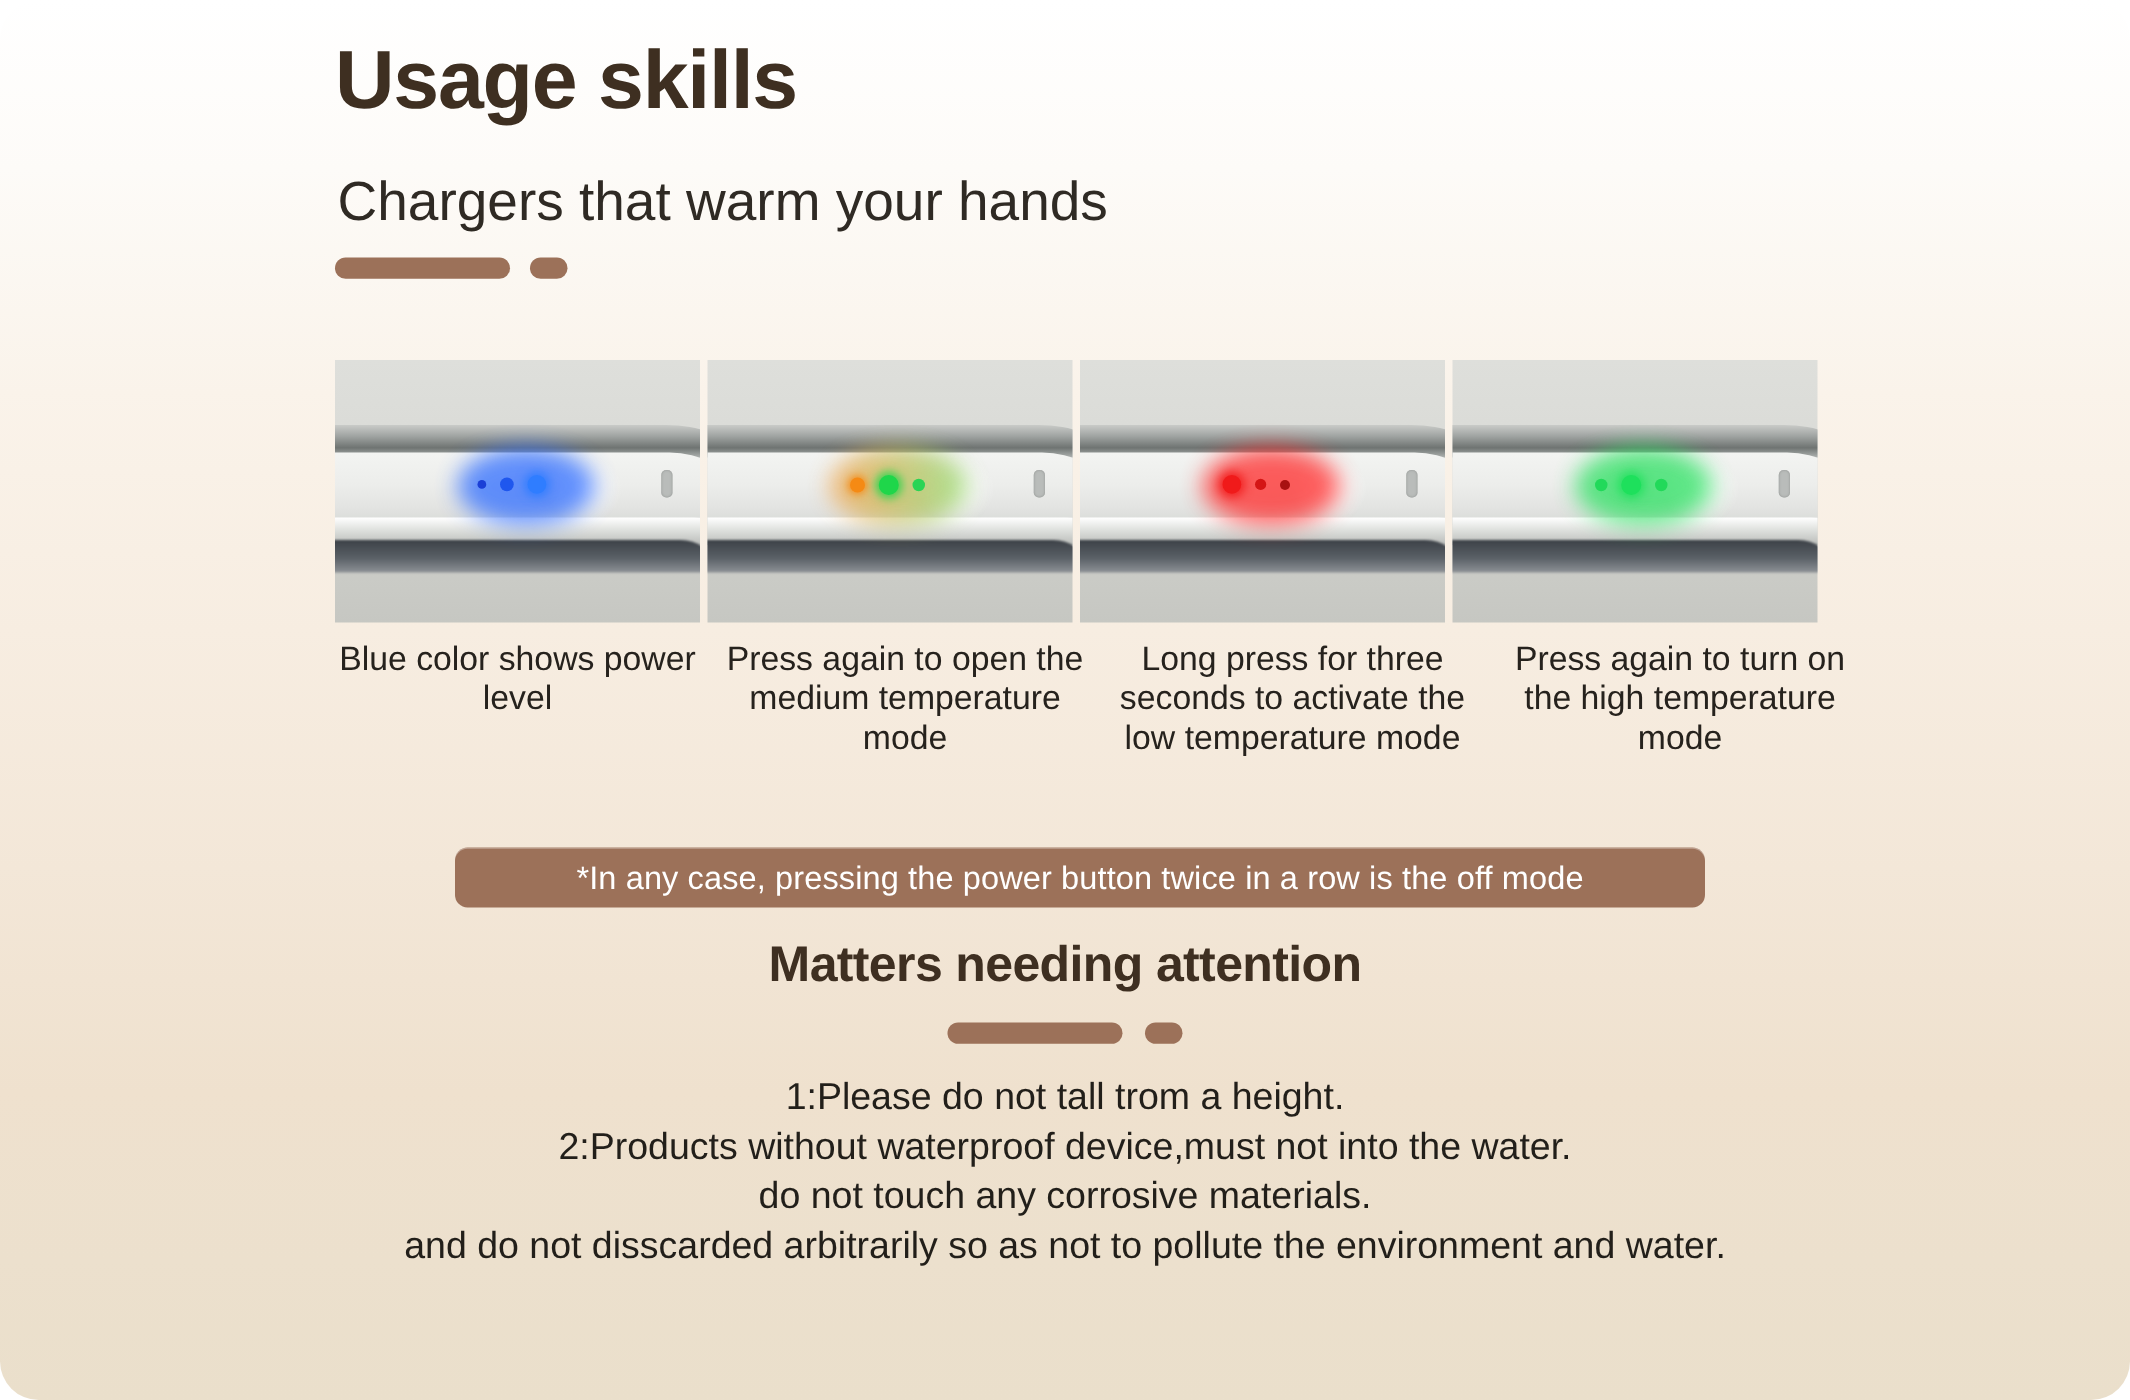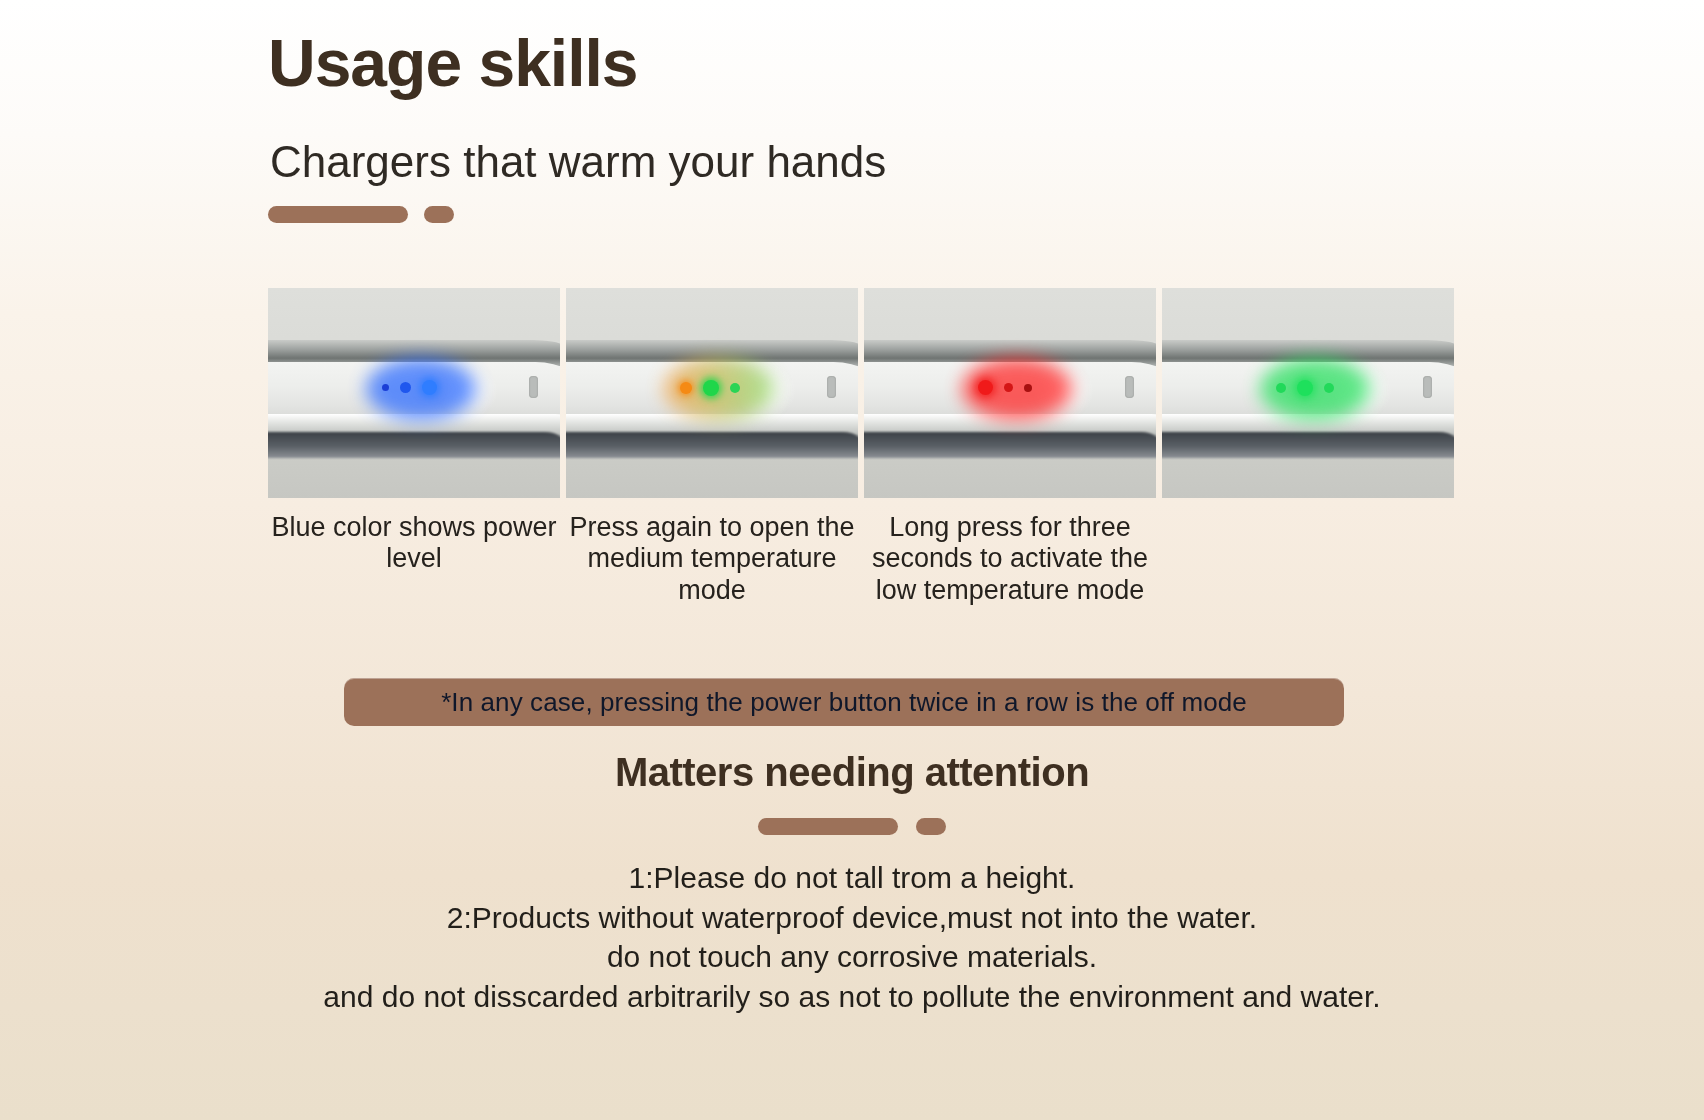--- a/index.html
+++ b/index.html
@@ -15,20 +15,21 @@
     background:linear-gradient(to bottom,
       #ffffff 0%,
       #fdfbf8 12%,
       #faf3ea 28%,
       #f7ede1 45%,
       #f3e7d8 62%,
       #efe1ce 78%,
       #ece0cd 90%,
       #eadfcb 100%);
     box-sizing:border-box;
+    border-radius:31px;
   }
   
   .title{
     position:absolute;left:268px;top:30px;
     font-size:66px;font-weight:bold;color:#3e2f21;
     letter-spacing:-1px;line-height:1;
   }
   .subtitle{
     position:absolute;left:270px;top:137px;
     font-size:44px;color:#2f2a24;font-weight:400;
@@ -83,33 +84,33 @@
     background:#b9bcba;box-shadow:inset 0 0 2px #8d908e;
   }
   .leds{position:absolute;left:120px;top:40px;display:flex;align-items:center;gap:11px;}
   .led{border-radius:50%;}
   .glow{
     position:absolute;left:104px;top:18px;width:110px;height:62px;border-radius:50%;
     filter:blur(9px);opacity:.75;
   }
   
   .captions{
-    position:absolute;left:268px;top:512px;display:flex;gap:6px;
+    position:absolute;left:268px;top:512px;display:flex;gap:18px;
   }
   .caption{
     width:292px;text-align:center;
     font-size:27px;line-height:1.16;color:#26221d;
   }
   
   .banner{
-    position:absolute;left:344px;top:678px;
+    position:absolute;left:364px;top:678px;
     width:1000px;height:48px;border-radius:10px;
     background:#9c7159;
     display:flex;align-items:center;justify-content:center;
-    color:#0f172a;font-size:26px;letter-spacing:.1px;
+    color:#ffffff;font-size:26px;letter-spacing:.1px;
     box-shadow:0 1px 0 rgba(255,255,255,.35) inset;
   }
   
   .attention-title{
     position:absolute;left:0;top:750px;width:1704px;text-align:center;
     font-size:40px;font-weight:bold;color:#3e2f21;letter-spacing:-.5px;
   }
   .notes{
     position:absolute;left:0;top:858px;width:1704px;text-align:center;
     font-size:30px;line-height:1.32;color:#221f1a;
@@ -208,20 +209,25 @@
     </div>
     <div class="caption">
       <span class="line">Press again to</span>
       <span class="line">open the medium</span>
       <span class="line">temperature mode</span>
     </div>
     <div class="caption">
       <span class="line">Long press for</span>
       <span class="line">three seconds to</span>
       <span class="line">activate the low</span>
+      <span class="line">temperature mode</span>
+    </div>
+    <div class="caption">
+      <span class="line">Press again to</span>
+      <span class="line">turn on the high</span>
       <span class="line">temperature mode</span>
     </div>
   </div>
 
   <div class="banner">
     <span>*In any case, pressing the power button twice in a row is the off mode</span>
   </div>
 
   <div class="attention-title">Matters needing attention</div>
 

